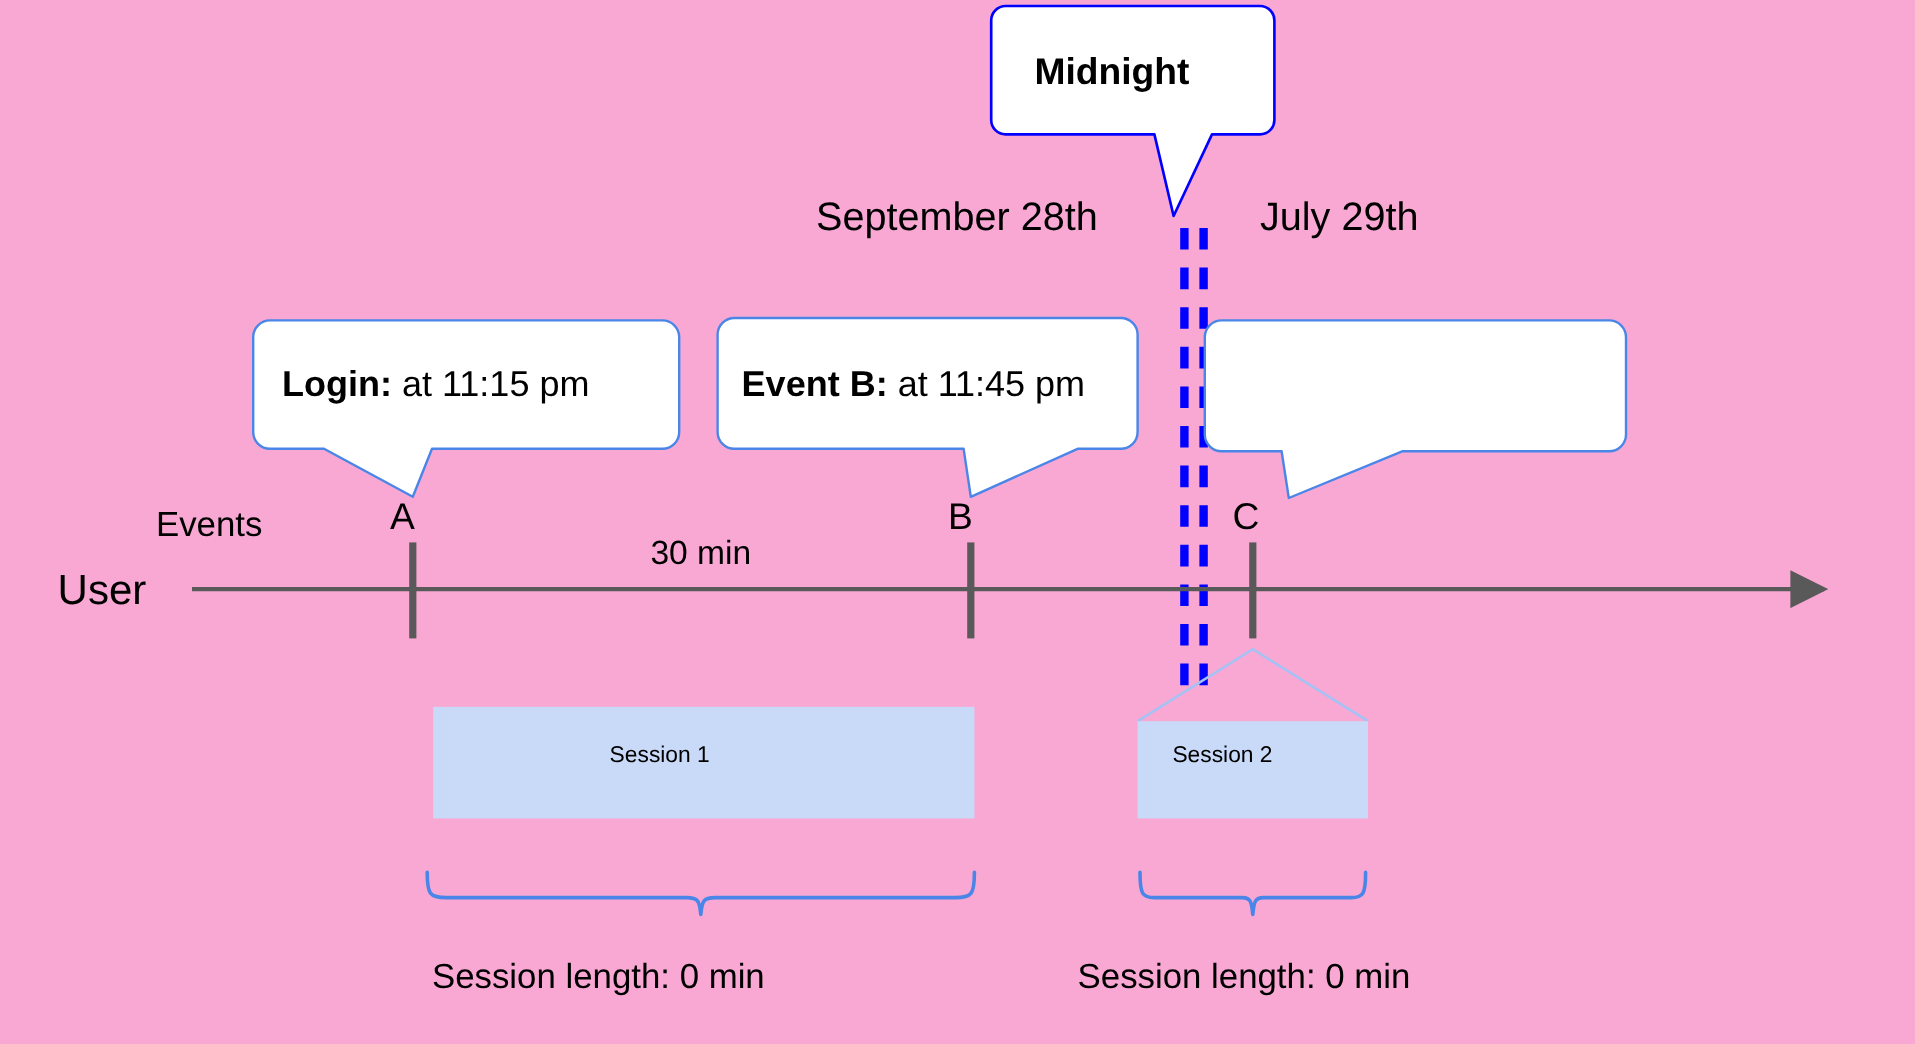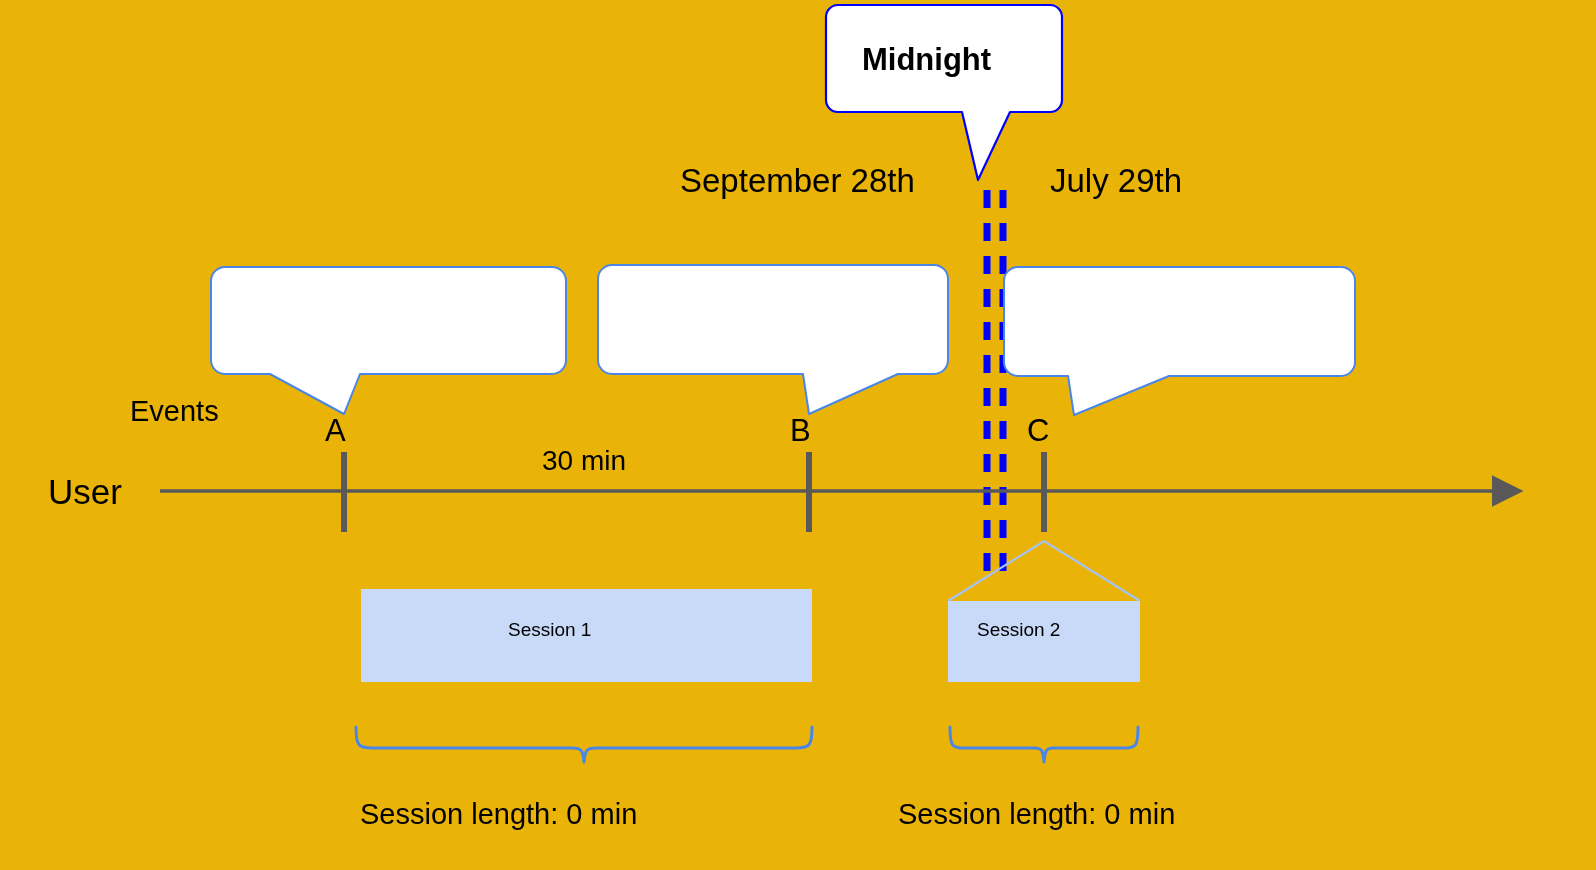--- a/index.html
+++ b/index.html
@@ -8,21 +8,21 @@
     background: #ffffff;
   }
   body {
     font-family: "Liberation Sans", sans-serif;
     color: #000000;
   }
   #stage {
     position: relative;
     width: 1596px;
     height: 870px;
-    background: #eab308;
+    background: #f9a8d4;
     overflow: hidden;
   }
   #stage svg.layer {
     position: absolute;
     left: 0;
     top: 0;
     width: 1596px;
     height: 870px;
     overflow: visible;
   }
@@ -192,24 +192,30 @@
                C 1136,748 1138,745 1138,727" fill="none" stroke="#4A86E8" stroke-width="3" stroke-linecap="round" stroke-linejoin="round"></path>
     </g>
   </svg>
 
   <div class="txt midnight-text" style="left:862px; top:44px;">Midnight</div>
 
   <div class="txt date-text" style="left:680px; top:164px;">September 28th</div>
 
   <div class="txt date-text" style="left:1050px; top:164px;">July 29th</div>
 
-
-
-
-  <div class="txt events-label" style="left:130px; top:397px;">Events</div>
+  <div class="txt callout-text" style="left:235px; top:306px;">
+    <b>Login:</b><span> at 11:15 pm</span>
+  </div>
+
+  <div class="txt callout-text" style="left:618px; top:306px;">
+    <b>Event B:</b><span> at 11:45 pm</span>
+  </div>
+
+
+  <div class="txt events-label" style="left:130px; top:424px;">Events</div>
 
   <div class="txt axis-label" style="left:48px; top:474px;">User</div>
 
   <div class="txt event-marker-label" style="left:325px; top:415px;">A</div>
 
   <div class="txt event-marker-label" style="left:790px; top:415px;">B</div>
 
   <div class="txt event-marker-label" style="left:1027px; top:415px;">C</div>
 
   <div class="txt gap-label" style="left:542px; top:447px;">30 min</div>

